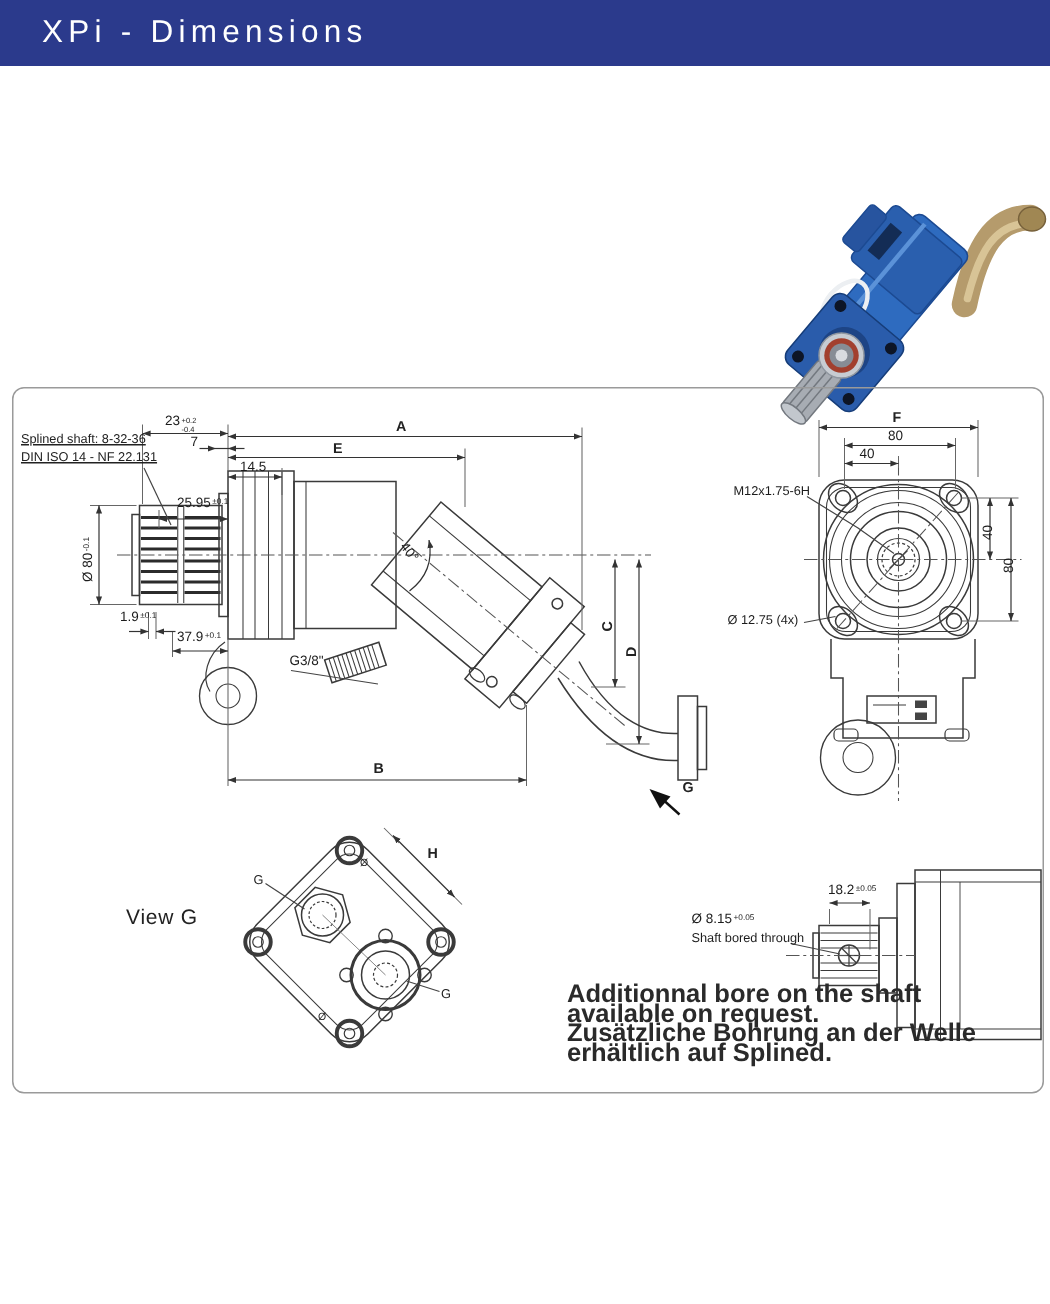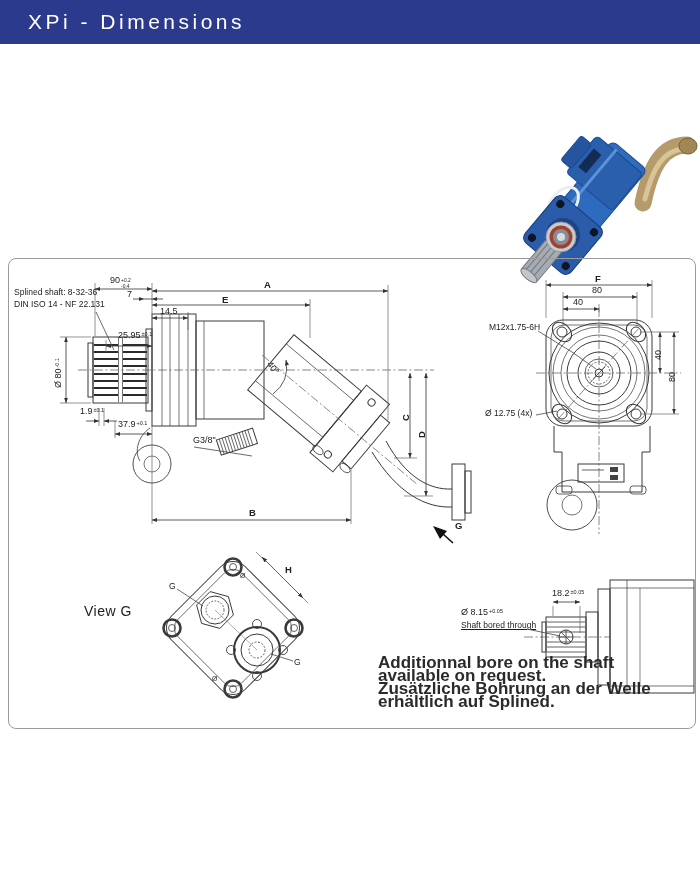--- a/index.html
+++ b/index.html
@@ -16,21 +16,21 @@
   .dim{font-size:9px;}
   .letter{font-size:9.5px;font-weight:bold;color:#222;}
   .small7{font-size:7px;}
   .rot{transform:rotate(-90deg);transform-origin:left top;}
   .rot52{transform:rotate(52deg);transform-origin:left top;}
   .tol{font-size:5.5px;vertical-align:2px;margin-left:1px;}
   .tolstack{display:inline-flex;flex-direction:column;font-size:5px;line-height:1.1;
             vertical-align:1px;margin-left:1px;}
   .boldnote{font-size:17px;font-weight:bold;color:#2a2a2a;}
   .viewg-title{font-size:14px;font-weight:normal;color:#222;letter-spacing:0.5px;}
-  .notekey{font-size:8.5px;color:#222;}
+  .notekey{font-size:8.5px;color:#222;text-decoration:underline;}
 </style>
 </head>
 <body>
 
 <div class="sheet">
 
   <div class="hdr">
     <div class="hdr-title">XPi - Dimensions</div>
   </div>
 
@@ -299,21 +299,21 @@
 
     <g>
       <polygon points="433,526 447,531 440,539" fill="#111"></polygon>
       <line x1="443" y1="534" x2="453" y2="543" stroke="#111" stroke-width="1.6"></line>
     </g>
   </svg>
 
   <span class="lbl notekey" style="left:14px;top:288px;">Splined shaft: 8-32-36</span>
   <span class="lbl notekey" style="left:14px;top:300px;">DIN ISO 14 - NF 22.131</span>
 
-  <span class="lbl dim" style="left:110px;top:276px;"><span>90</span><span class="tolstack">
+  <span class="lbl dim" style="left:110px;top:276px;"><span>23</span><span class="tolstack">
         <span>+0.2</span>
         <span>-0.4</span>
       </span></span>
   <span class="lbl dim" style="left:127px;top:290px;">7</span>
   <span class="lbl letter" style="left:222px;top:295px;">E</span>
   <span class="lbl letter" style="left:264px;top:280px;">A</span>
   <span class="lbl dim" style="left:160px;top:307px;">14.5</span>
   <span class="lbl dim" style="left:118px;top:331px;"><span>25.95</span><span class="tol">±0.1</span></span>
   <span class="lbl dim rot" style="left:54px;top:388px;"><span>Ø 80</span><span class="tol">-0.1</span></span>
   <span class="lbl dim" style="left:80px;top:407px;"><span>1.9</span><span class="tol">±0.1</span></span>
@@ -335,20 +335,20 @@
 
   <span class="lbl viewg-title" style="left:84px;top:604px;">View G</span>
   <span class="lbl" style="left:169px;top:582px;">G</span>
   <span class="lbl" style="left:294px;top:658px;">G</span>
   <span class="lbl letter" style="left:285px;top:565px;">H</span>
   <span class="lbl small7" style="left:240px;top:572px;">Ø</span>
   <span class="lbl small7" style="left:212px;top:675px;">Ø</span>
 
   <span class="lbl dim" style="left:552px;top:589px;"><span>18.2</span><span class="tol">±0.05</span></span>
   <span class="lbl dim" style="left:461px;top:608px;"><span>Ø 8.15</span><span class="tol">+0.05</span></span>
-  <span class="lbl" style="left:461px;top:621px;text-decoration:underline;">Shaft bored through</span>
+  <span class="lbl" style="left:461px;top:621px;">Shaft bored through</span>
 
   <span class="lbl boldnote" style="left:378px;top:654px;">Additionnal bore on the shaft</span>
   <span class="lbl boldnote" style="left:378px;top:667px;">available on request.</span>
   <span class="lbl boldnote" style="left:378px;top:680px;">Zusätzliche Bohrung an der Welle</span>
   <span class="lbl boldnote" style="left:378px;top:693px;">erhältlich auf Splined.</span>
 
 </div>
 
 </body></html>

